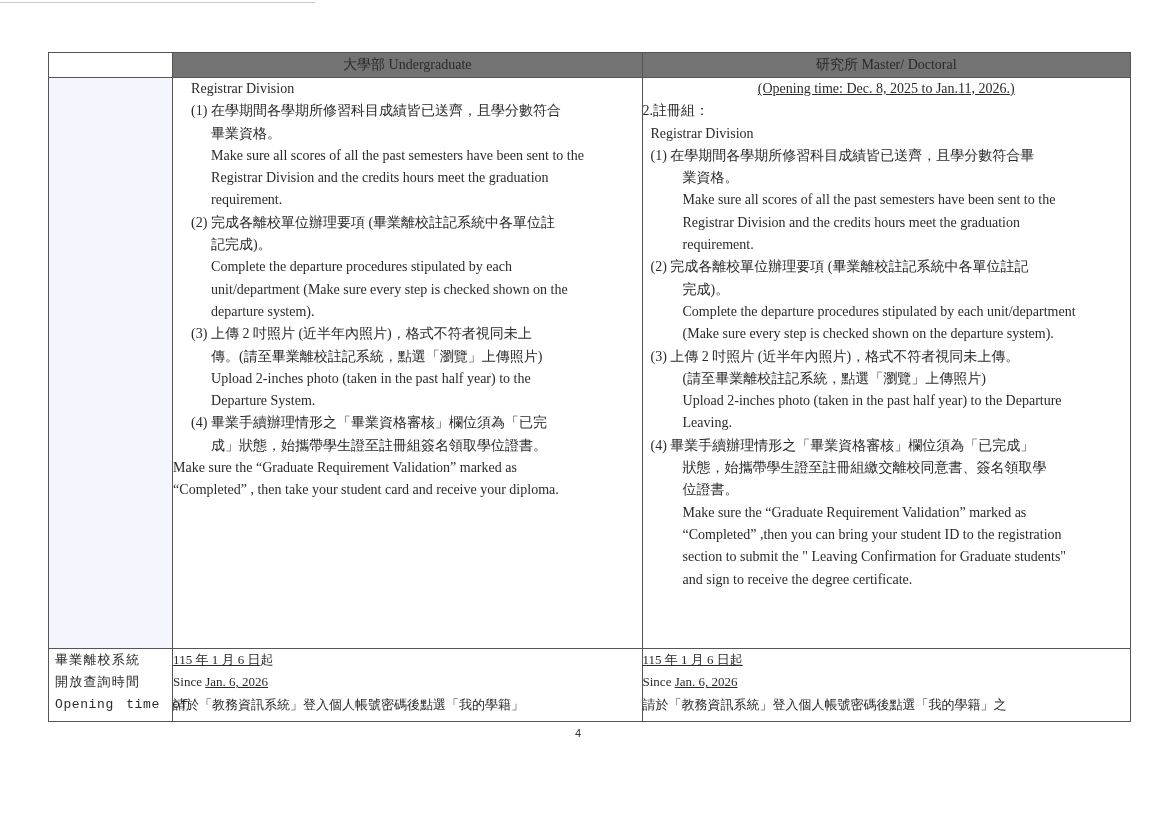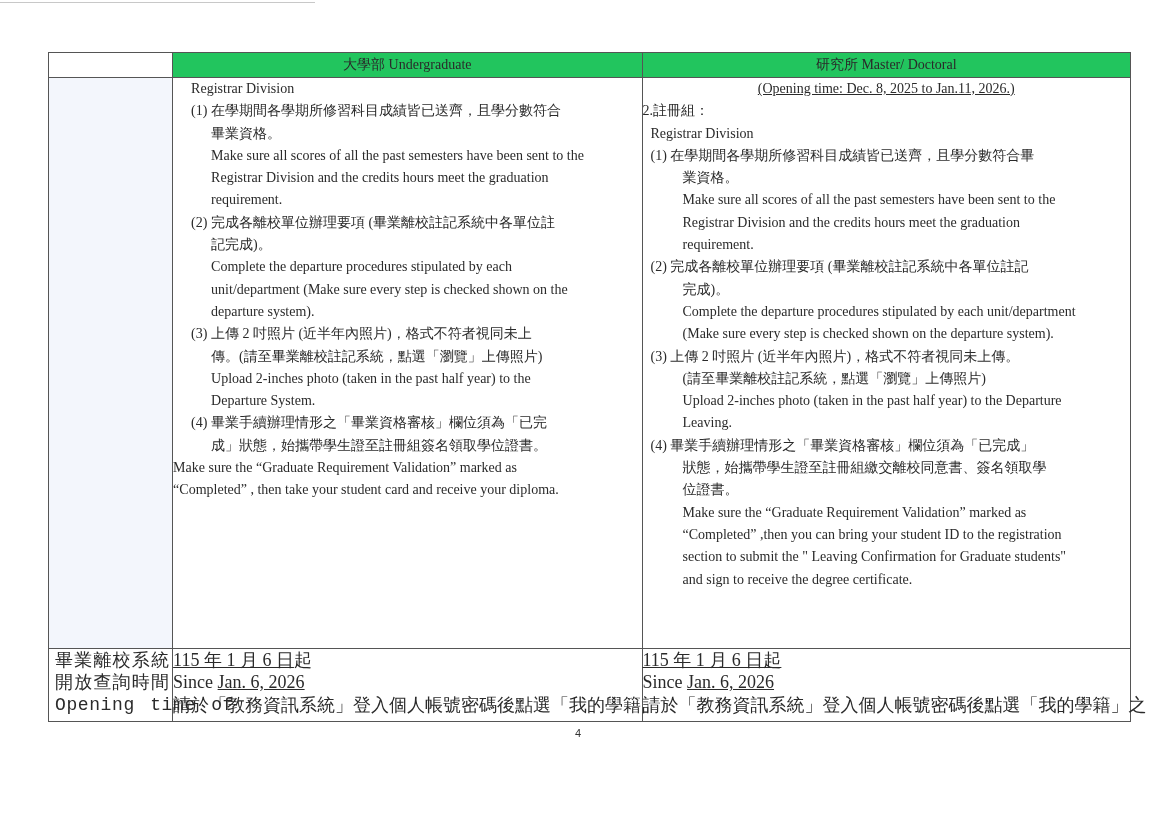--- a/index.html
+++ b/index.html
@@ -11,38 +11,38 @@
       position: absolute; left: 0; top: 2px; width: 315px; height: 1px; background: #c8c8c8;
     }
     .doc-table {
       position: absolute; left: 48px; top: 52px; width: 1083px;
       border-collapse: collapse; table-layout: fixed;
     }
     .doc-table td, .doc-table th {
       border: 1px solid #555; padding: 0; vertical-align: top; font-weight: normal;
     }
     .doc-table th {
-      height: 24px; line-height: 24px; font-size: 14px; text-align: center; background: #22c55e;
+      height: 24px; line-height: 24px; font-size: 14px; text-align: center; background: #737373;
     }
     .doc-table th.blank { background: #ffffff; }
     .col-a { width: 124px; }
     .col-b { width: 469px; }
     .col-c { width: 488px; }
     .side-cell { background: #f3f6fc; }
     .body-cell { font-size: 14px; line-height: 22.3px; }
     .line { display: block; white-space: nowrap; }
     .ind0 { }
     .ind1 { padding-left: 18px; }
     .ind2 { padding-left: 38px; }
     .ind1b { padding-left: 8px; }
     .ind2b { padding-left: 40px; }
     .ul { text-decoration: underline; margin-top: 17px; }
     .center { text-align: center; }
     .main-row td { height: 570px; }
-    .last-row td { height: 72px; font-size: 18px; line-height: 22.3px; }
+    .last-row td { height: 72px; font-size: 13px; line-height: 22.3px; }
     .side-label { padding-left: 6px; letter-spacing: 1.2px; white-space: nowrap; display: block; }
     .side-label.en { letter-spacing: 0.6px; word-spacing: 4px; font-family: Liberation Mono, monospace; }
     .page-num {
       position: absolute; left: 575px; top: 727px; font-family: "Liberation Sans", sans-serif;
       font-size: 11px; color: #333;
     }
   </style>
 </head>
 <body>
 

